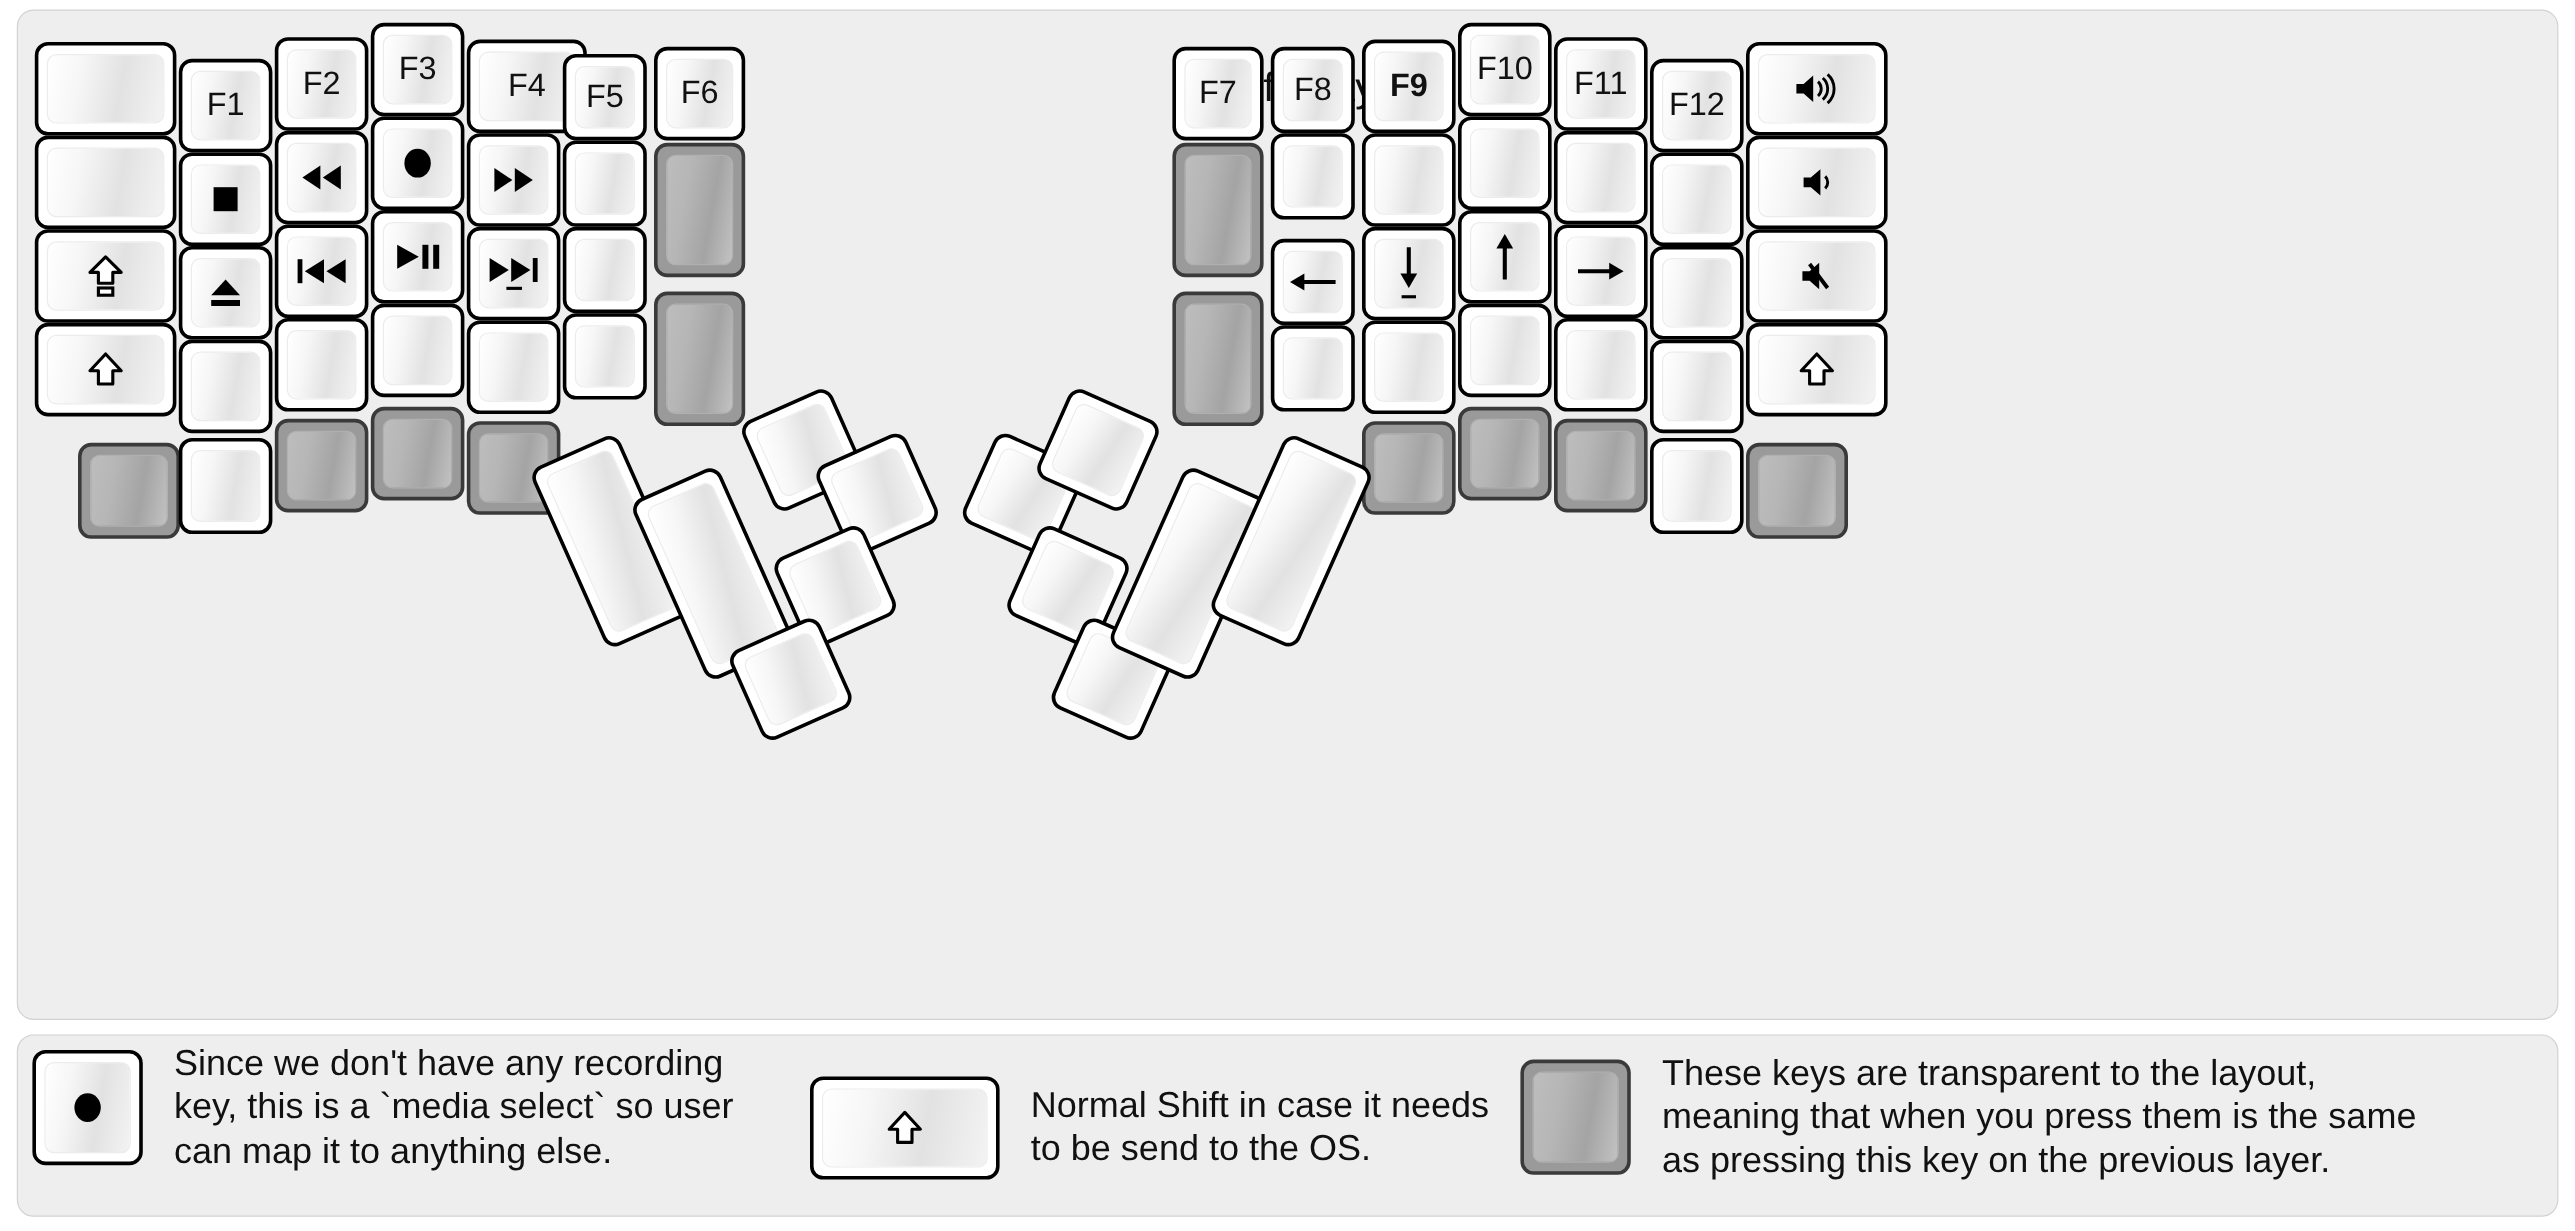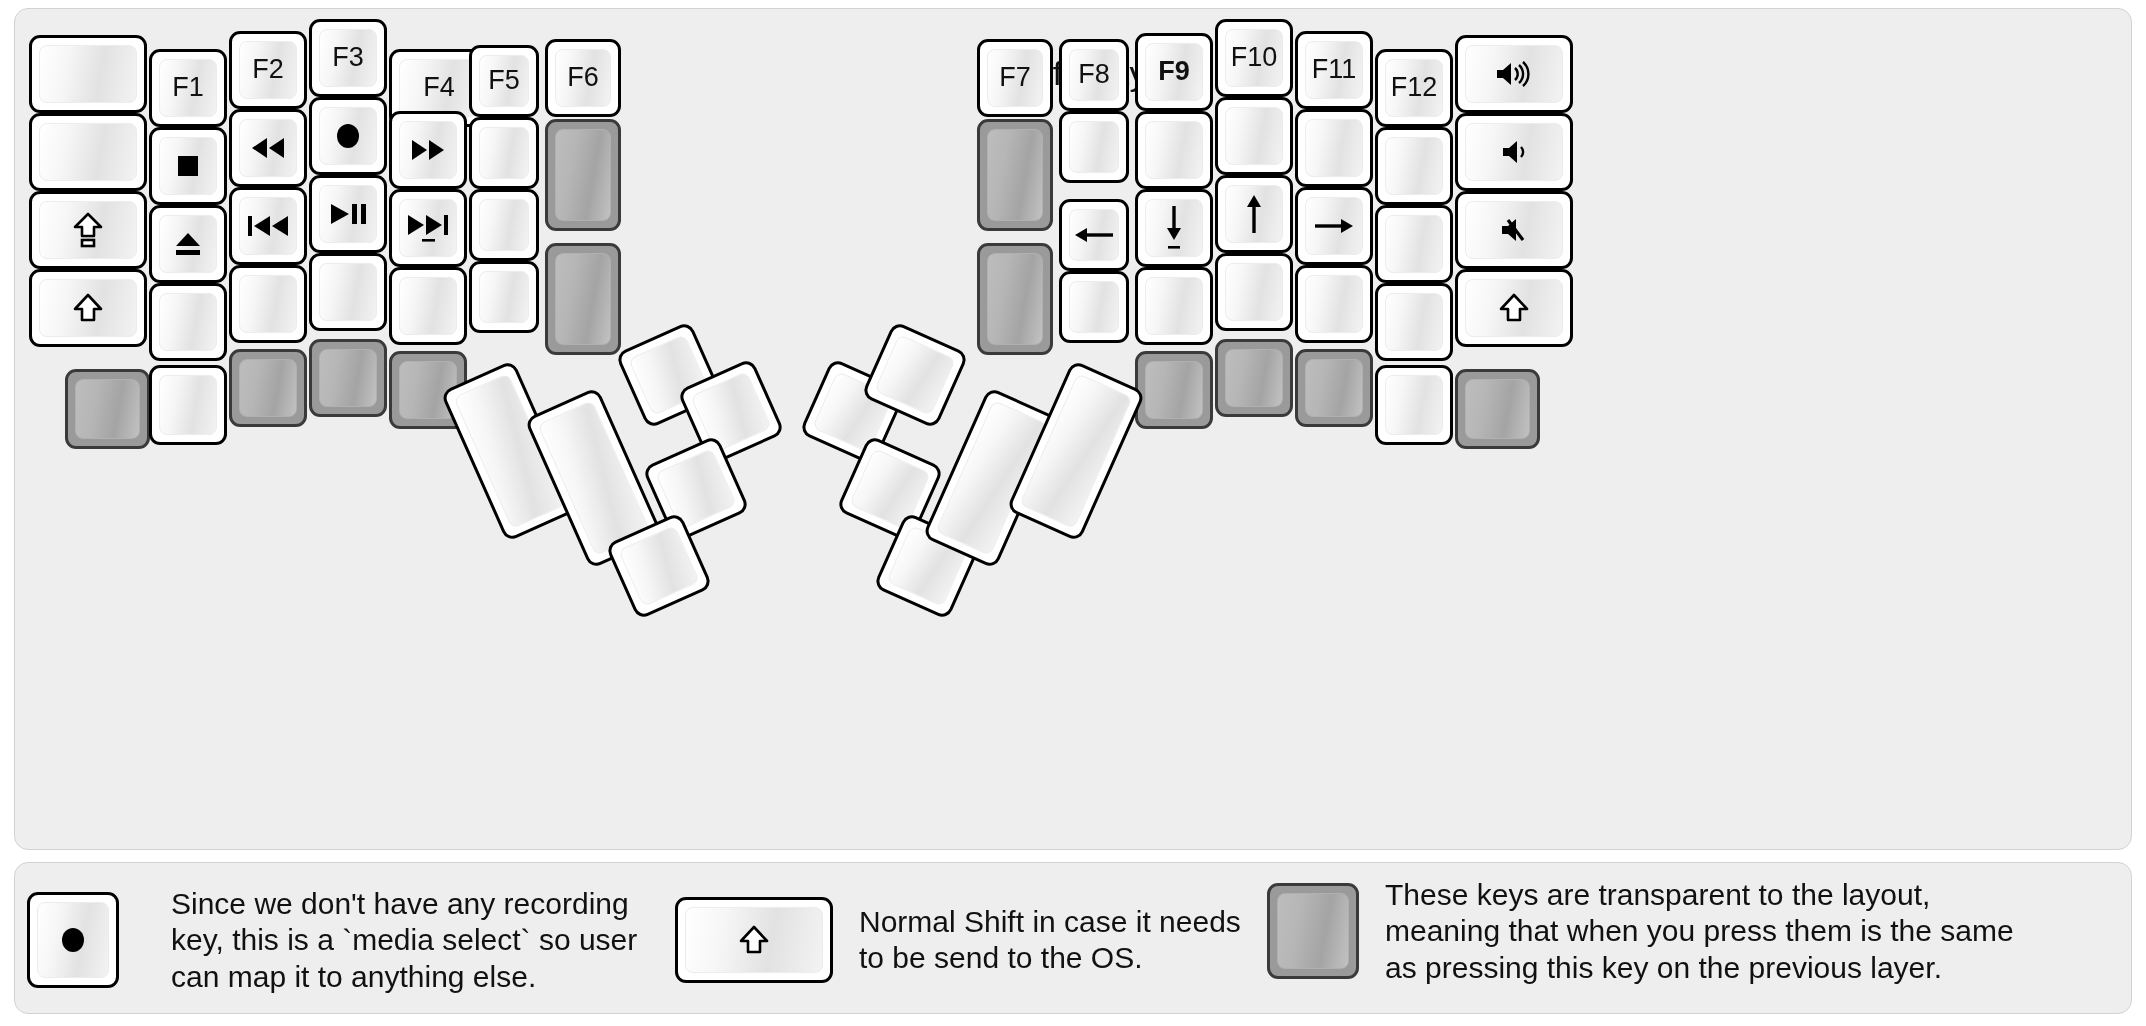--- a/index.html
+++ b/index.html
@@ -245,21 +245,21 @@
               </svg>
             </span>
           </div>
         </div>
         <div class="key" style="left: 294px; top: 244px; width: 78px; height: 78px;">
           <div class="inner"></div>
         </div>
         <div class="key transparent" style="left: 294px; top: 330px; width: 78px; height: 78px;">
           <div class="inner"></div>
         </div>
-        <div class="key fk" style="left: 374px; top: 24px; width: 100px; height: 78px; margin-top: 16px;">
+        <div class="key fk" style="left: 374px; top: 24px; width: 100px; height: 78px;">
           <div class="inner">
             <span class="legend-txt">F4</span>
           </div>
         </div>
         <div class="key" style="left: 374px; top: 102px; width: 78px; height: 78px;">
           <div class="inner">
             <span class="glyph">
               <svg width="38" height="26" viewBox="0 0 38 26">
                 <polygon points="3,3 3,23 18,13" fill="#000"></polygon>
                 <polygon points="20,3 20,23 35,13" fill="#000"></polygon>
@@ -511,21 +511,21 @@
         <div class="key thumb" style="left: 937px; top: 387px; width: 80px; height: 164px; transform: rotate(24deg);">
           <div class="inner"></div>
         </div>
         <div class="key thumb" style="left: 1021px; top: 360px; width: 80px; height: 164px; transform: rotate(24deg);">
           <div class="inner"></div>
         </div>
       </div>
   </div>
 
   <div class="panel" id="legend-panel">
-      <div class="legend-item" style="left: 12px; top: 23px; gap: 26px;">
+      <div class="legend-item" style="left: 12px; top: 6px;">
         <div class="legend-key" style="width: 92px; height: 96px;">
           <div class="inner">
             <span class="glyph">
               <svg width="28" height="28" viewBox="0 0 28 28">
                 <ellipse cx="14" cy="14" rx="11" ry="12" fill="#000"></ellipse>
               </svg>
             </span>
           </div>
         </div>
         <div class="legend-desc">Since we don't have any recording

